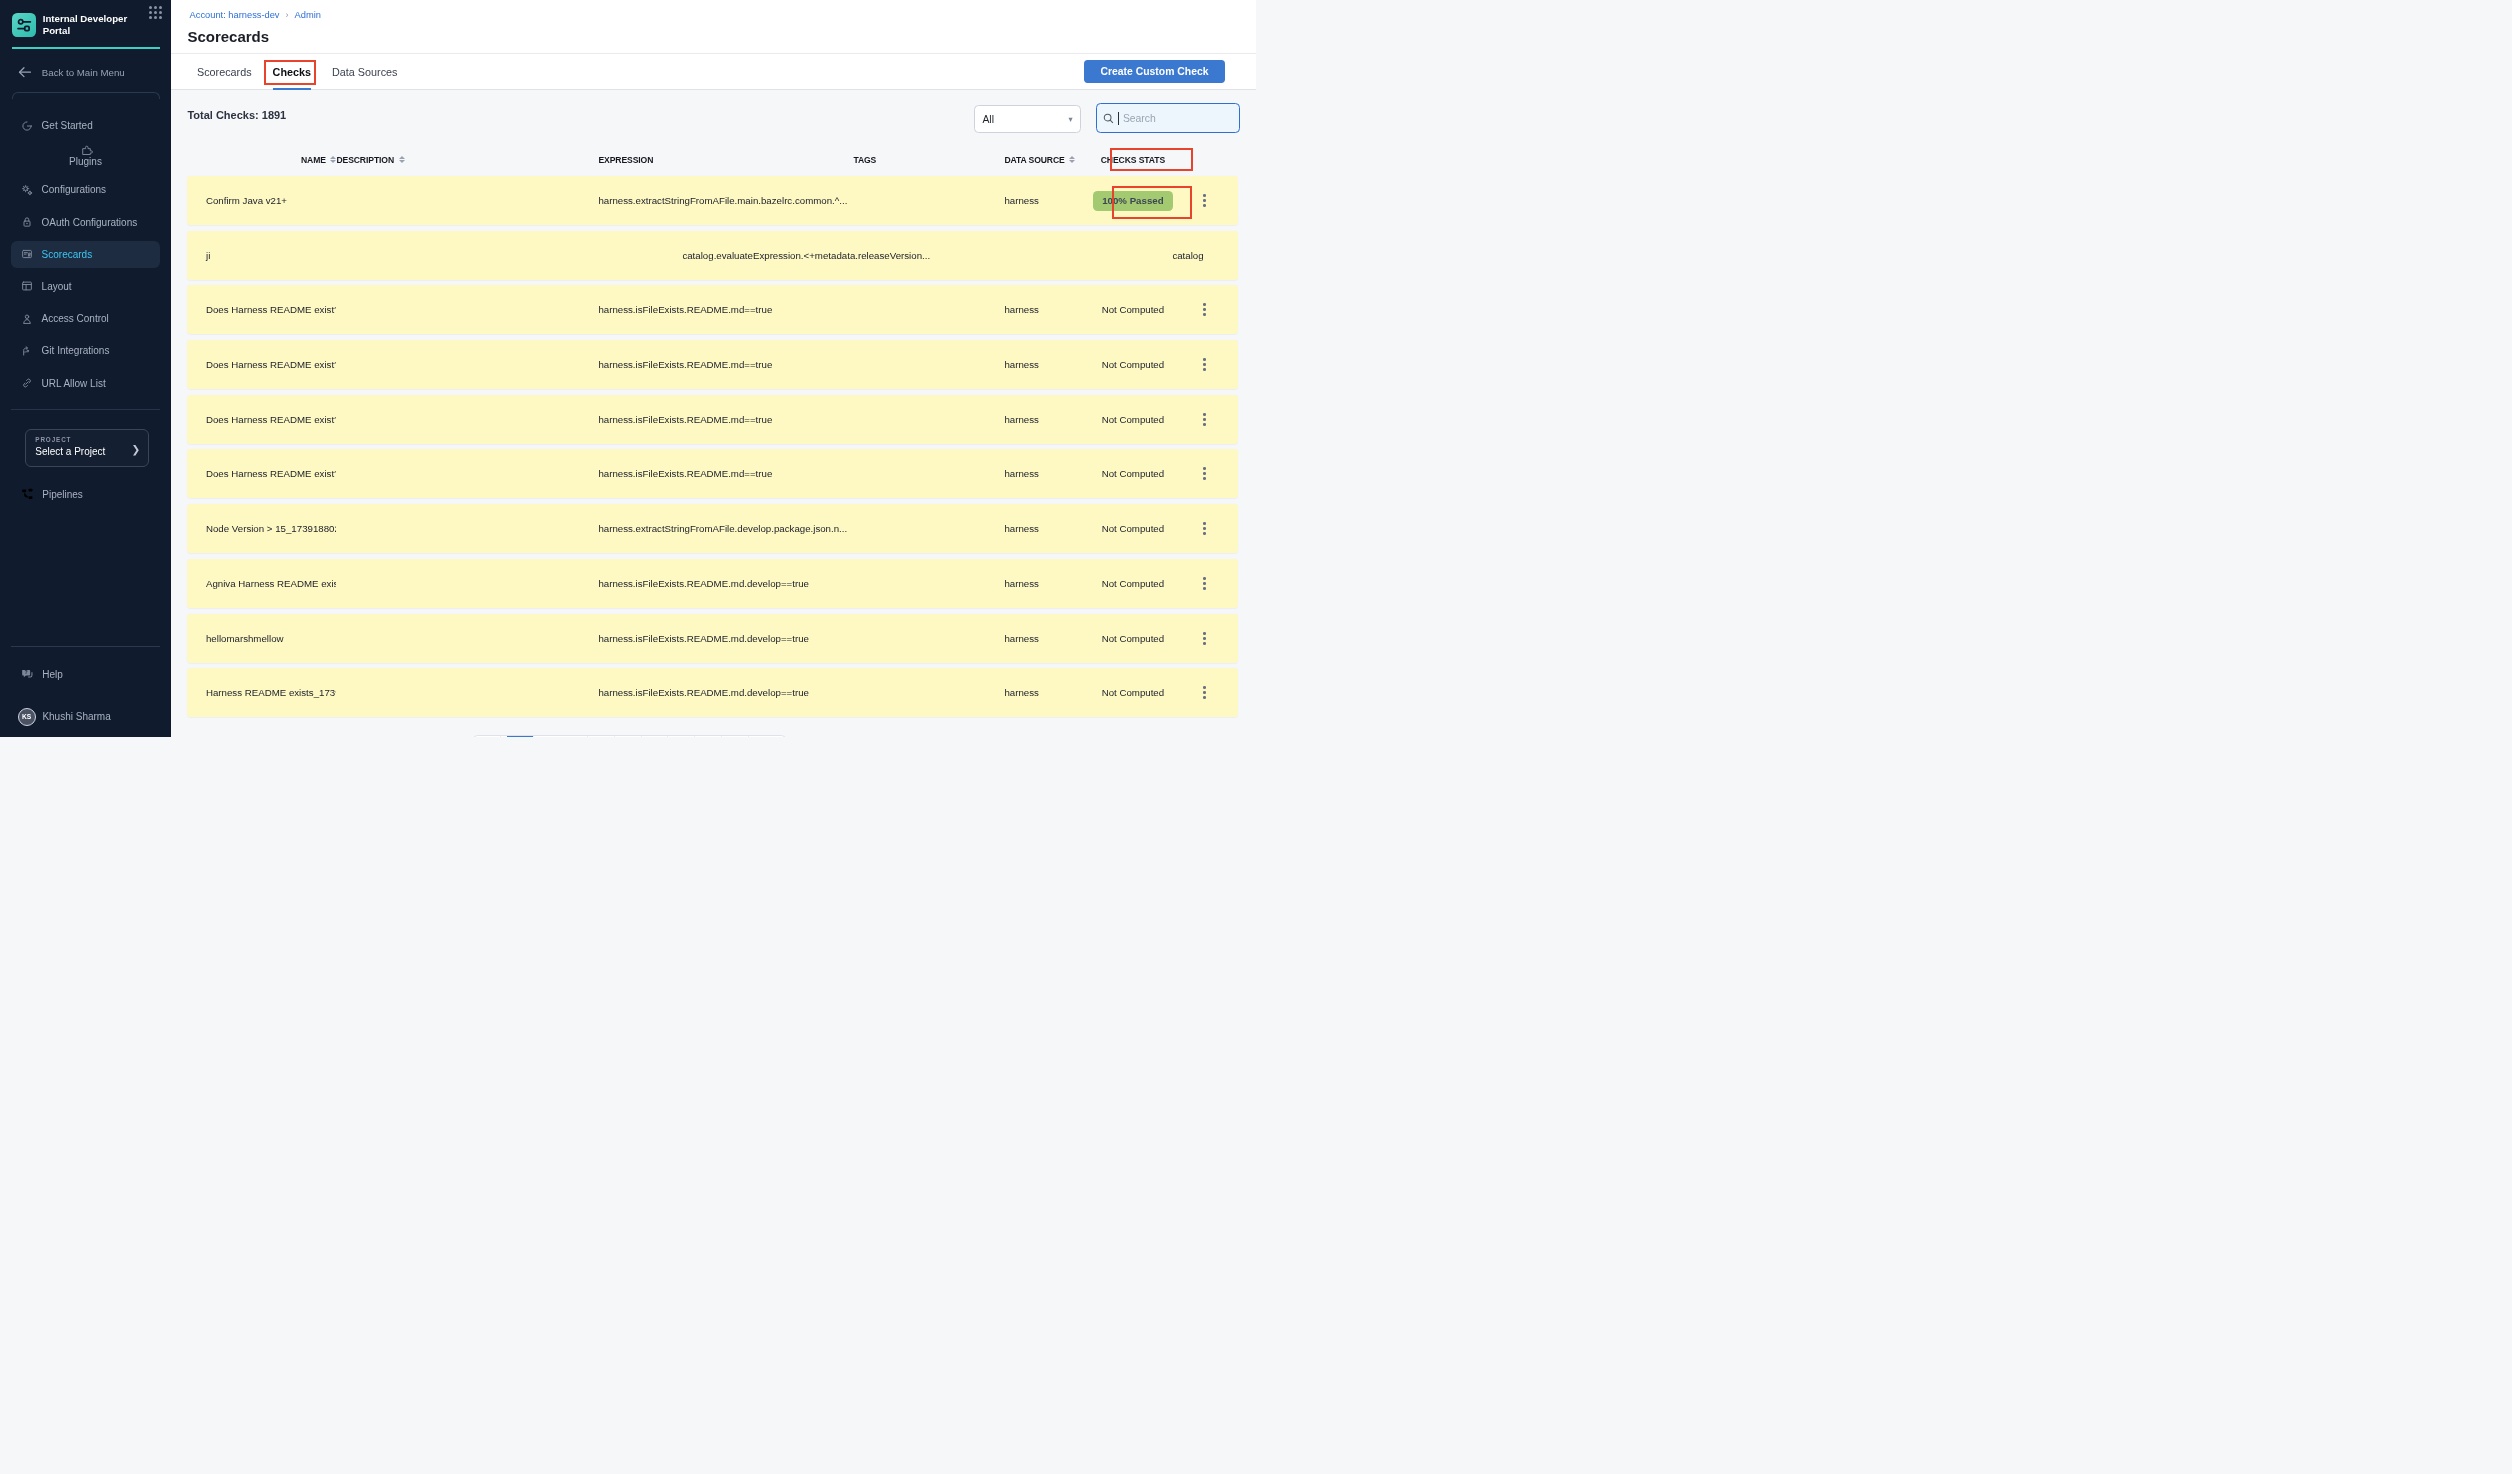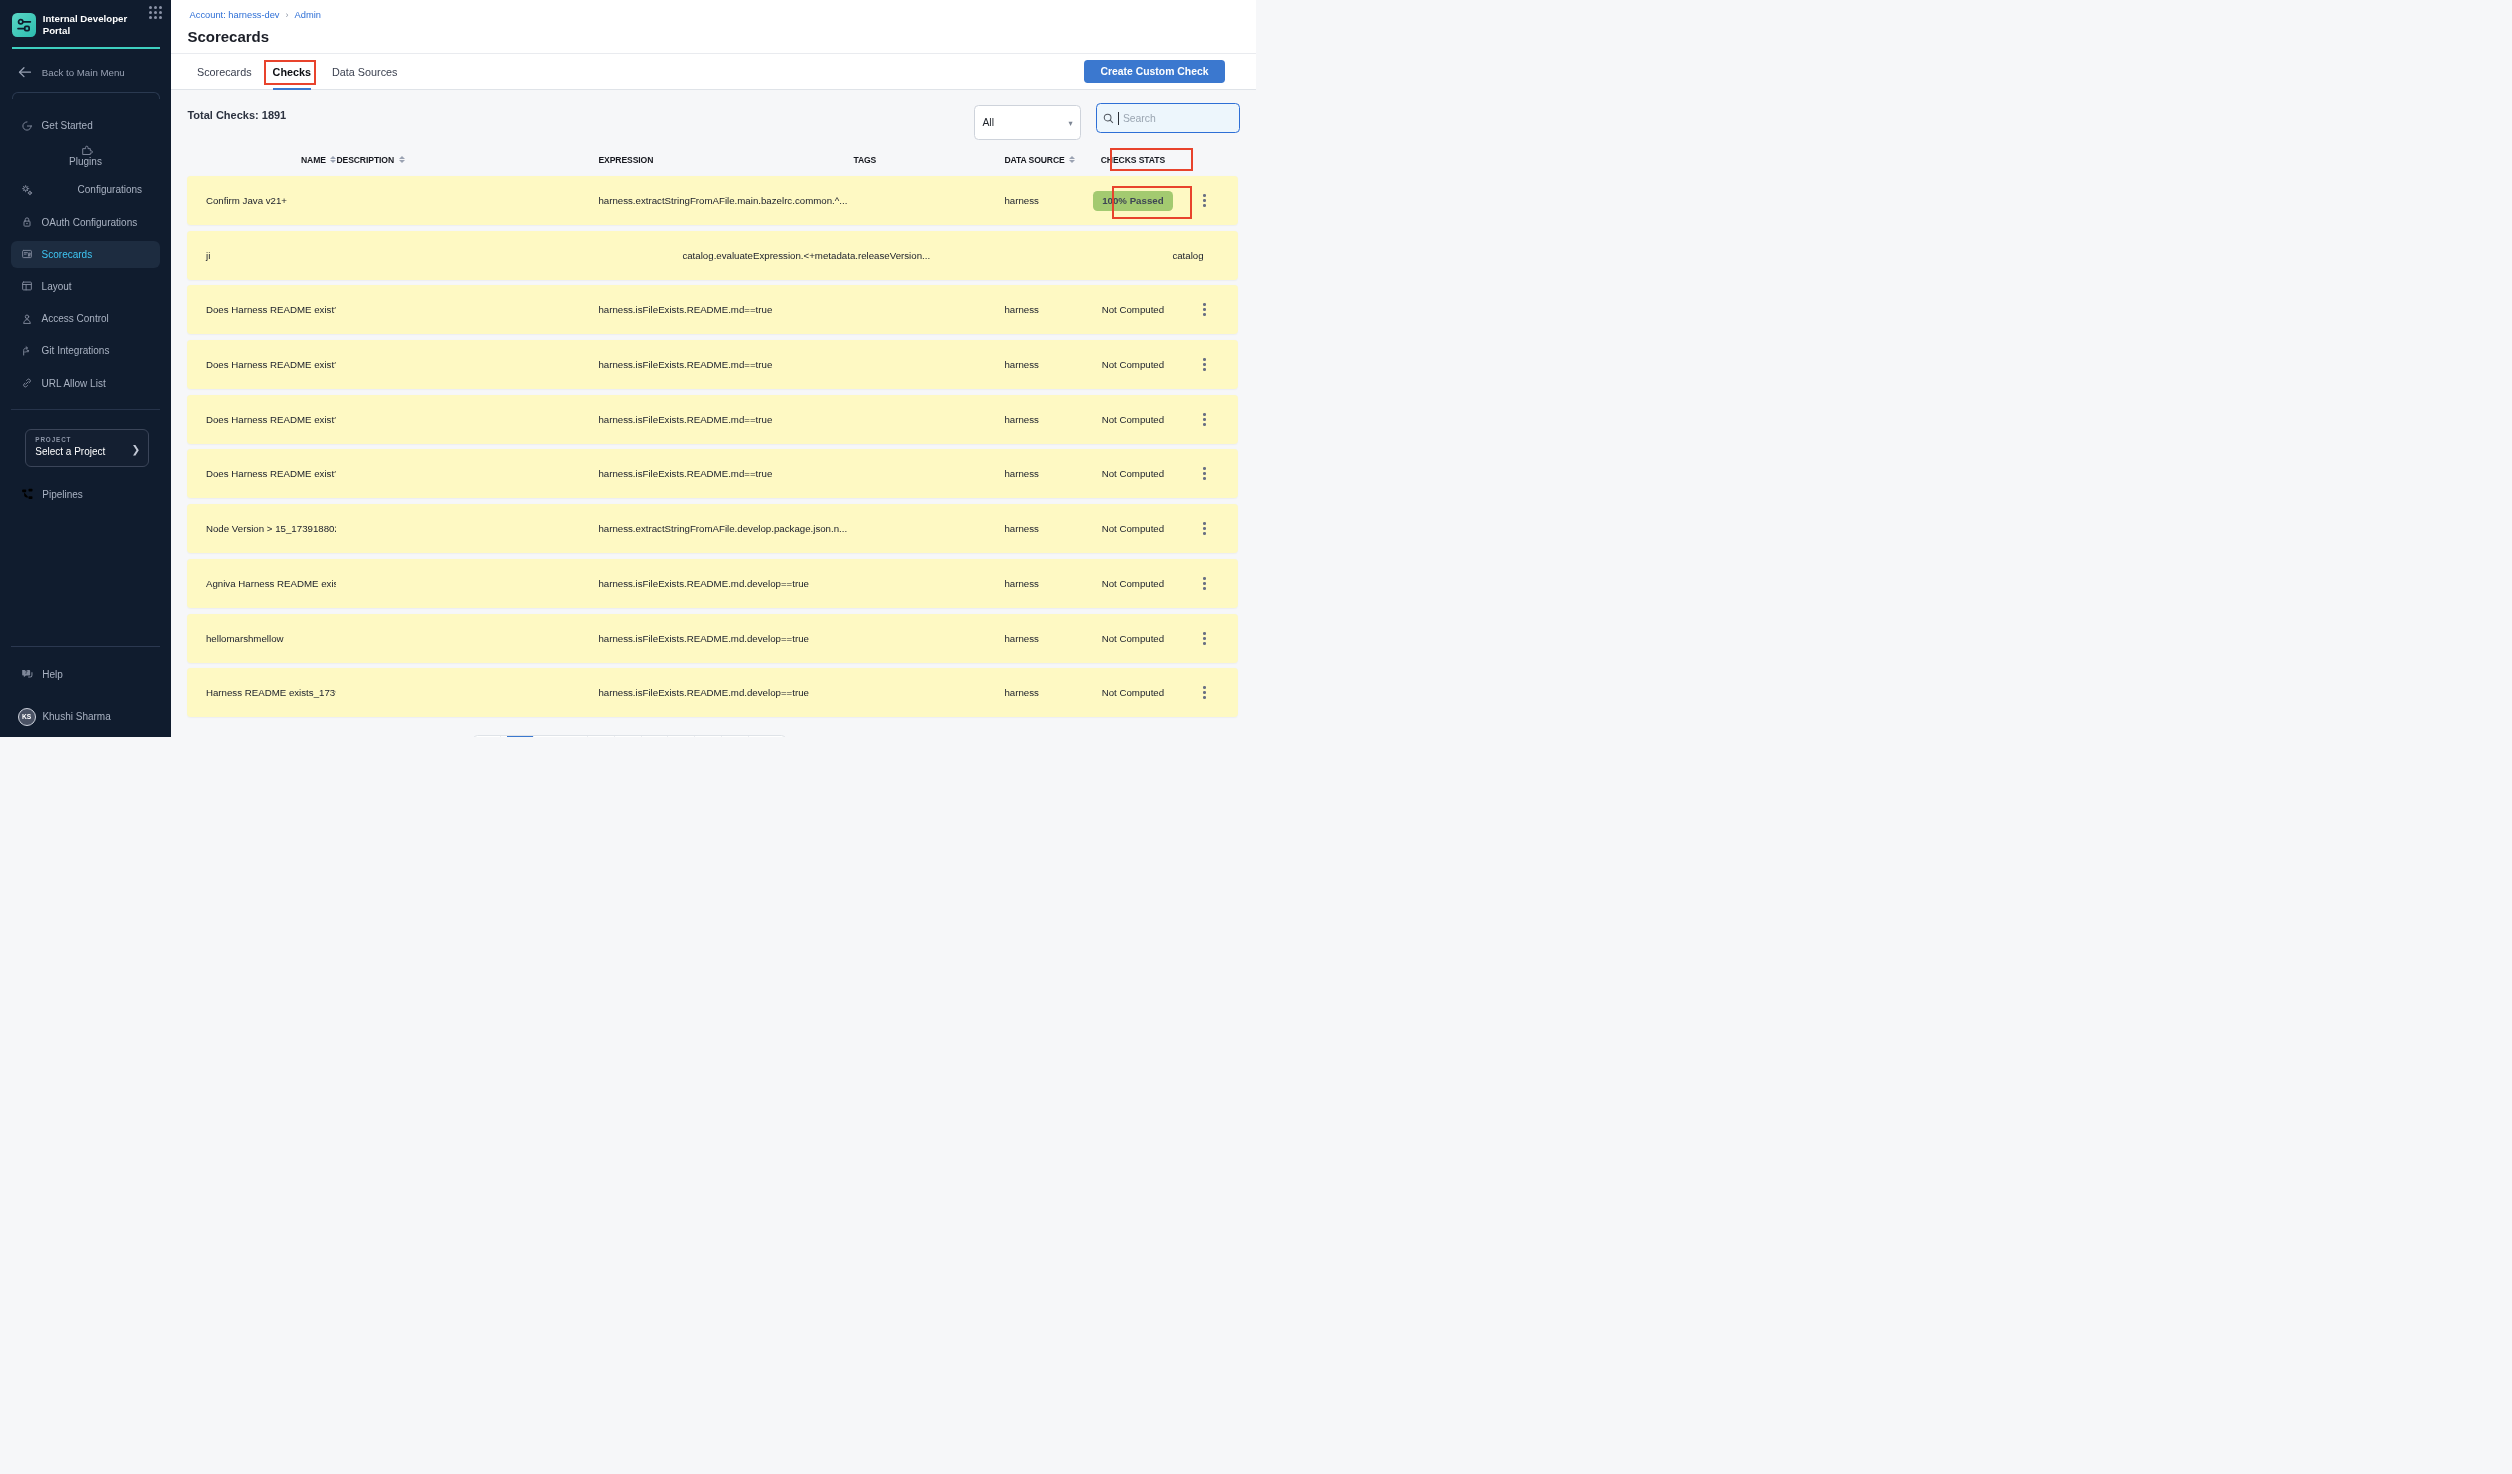--- a/index.html
+++ b/index.html
@@ -38,21 +38,21 @@
   .page-title { position:absolute; left:16.4px; top:27.5px; font-size:15px; font-weight:bold; color:#1b1e27; }
   .tabbar { position:absolute; left:171px; top:54px; width:1085px; height:36px; background:#ffffff; border-bottom:0.7px solid #dfe3e8; }
   .tabs { position:absolute; left:26px; top:0; height:36px; display:flex; gap:21px; }
   .tab { display:flex; align-items:center; height:36px; font-size:10.8px; color:#3b4150; cursor:pointer; border-bottom:2.2px solid transparent; padding-top:1.5px; }
   .tab.active { color:#0c0e13; font-weight:bold; border-bottom-color:#3b78cf; }
   .create-btn { position:absolute; left:1084px; top:60px; width:141px; height:23px; background:#3b78cf; color:#ffffff; font-weight:bold; font-size:10.4px; border:none; border-radius:3.7px; display:flex; align-items:center; justify-content:center; cursor:pointer; font-family:"Liberation Sans", sans-serif; }
 
   
   .content { position:absolute; left:171px; top:90px; width:1085px; height:647px; }
   .total-label { position:absolute; left:16.4px; top:19.3px; font-size:11px; font-weight:bold; color:#2c3240; }
-  .dropdown { position:absolute; left:803px; top:15px; width:107px; height:35px; background:#ffffff; border:0.7px solid #ced3db; border-radius:4.5px; display:flex; align-items:center; padding:0 7.4px; font-size:10.4px; color:#1c2027; cursor:pointer; }
+  .dropdown { position:absolute; left:803px; top:15px; width:107px; height:28px; background:#ffffff; border:0.7px solid #ced3db; border-radius:4.5px; display:flex; align-items:center; padding:0 7.4px; font-size:10.4px; color:#1c2027; cursor:pointer; }
   .dropdown .chev { margin-left:auto; color:#7d8694; font-size:8.2px; }
   .searchbox { position:absolute; left:925px; top:13.4px; width:144px; height:30px; background:#edf6fc; border:1.1px solid #2e6fd6; border-radius:4.5px; display:flex; align-items:center; }
   .searchbox svg { margin-left:6px; stroke:#50565e; fill:none; stroke-width:1.4; }
   .searchbox input { border:none; outline:none; background:transparent; font-size:10.4px; color:#1c2027; width:104px; margin-left:4.5px; font-family:"Liberation Sans", sans-serif; }
   .searchbox input::placeholder { color:#9aa5b1; }
   .caret { width:0.7px; height:12.7px; background:#2a2e35; margin-left:3.7px; }
 
   
   .thead { position:absolute; left:16.4px; top:58px; width:1051px; height:23px; display:grid; grid-template-columns:149px 262px 255px 151px 87px 83px 45px; align-items:center; }
   .th { display:flex; align-items:center; gap:4.5px; font-size:8.6px; font-weight:bold; color:#15171e; letter-spacing:-0.1px; }
@@ -128,21 +128,21 @@
           <span>Get Started</span>
         </div>
         <div class="nav-item" style="margin-bottom: 5px; flex-direction: column;">
           <span class="nicon">
             <svg width="12" height="12" viewBox="0 0 16 16">
               <path d="M2.8 6.2h3.3V4.5a1.6 1.6 0 0 1 3.2 0v1.7h3.1v2.9h1.3a1.5 1.5 0 0 1 0 3h-1.3v1.9H2.8z"></path>
             </svg>
           </span>
           <span>Plugins</span>
         </div>
-        <div class="nav-item" style="margin-bottom: 5.2px; gap: 36px;">
+        <div class="nav-item" style="margin-bottom: 5.2px;">
           <span class="nicon">
             <svg width="12" height="12" viewBox="0 0 16 16">
               <circle cx="6.2" cy="6.2" r="2.5"></circle>
               <path d="M6.2 2.1v1.1M6.2 9.3v1.1M2.1 6.2h1.1M9.3 6.2h1.1M3.3 3.3l.8.8M8.3 8.3l.8.8M9.1 3.3l-.8.8M3.3 9.1l.8-.8"></path>
               <circle cx="11.9" cy="11.9" r="1.8"></circle>
               <path d="M11.9 9.5v.8M11.9 13.5v.8M9.5 11.9h.8M13.5 11.9h.8"></path>
             </svg>
           </span>
           <span>Configurations</span>
         </div>

